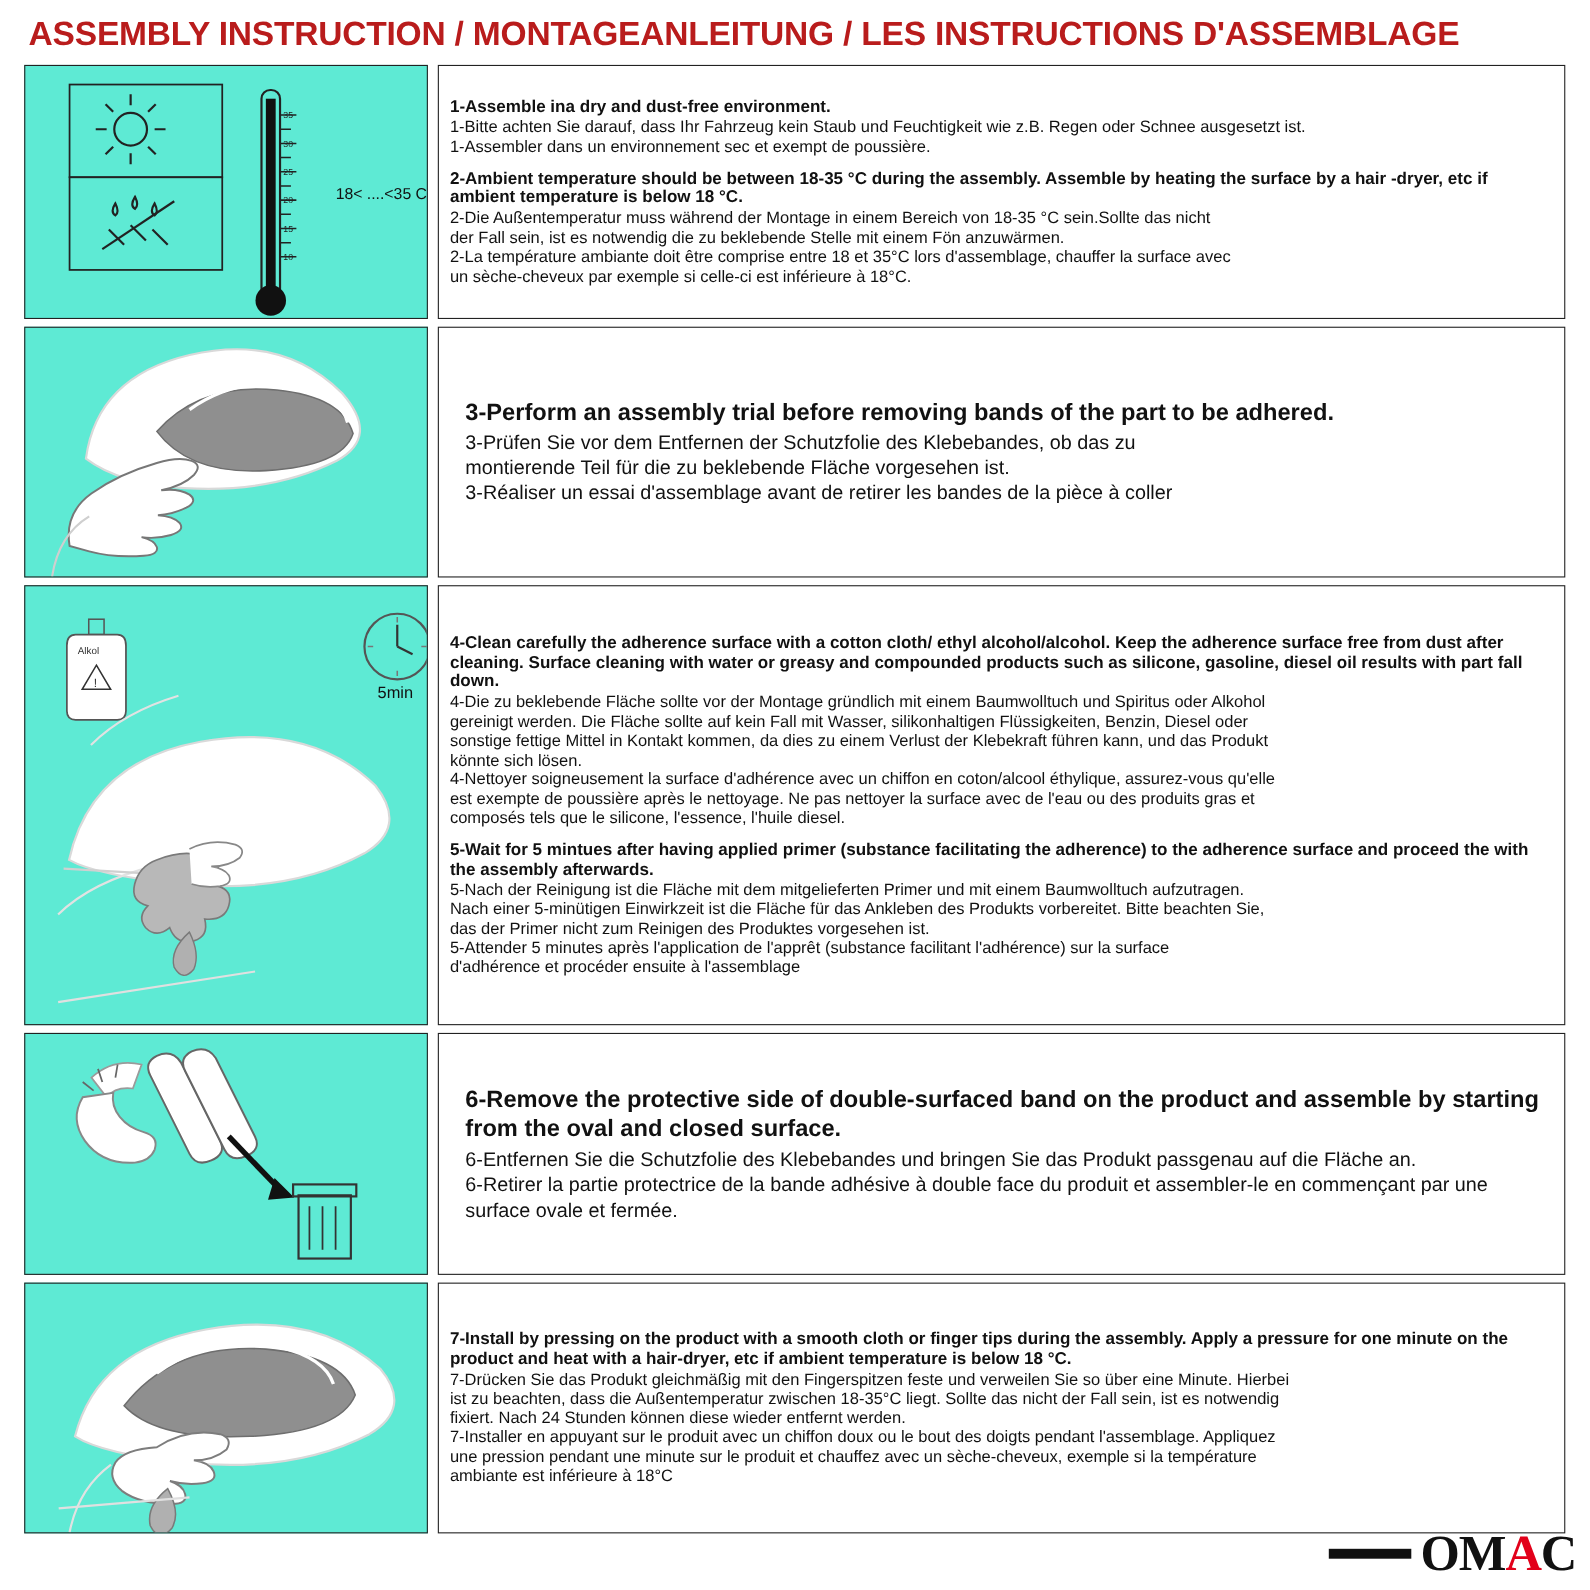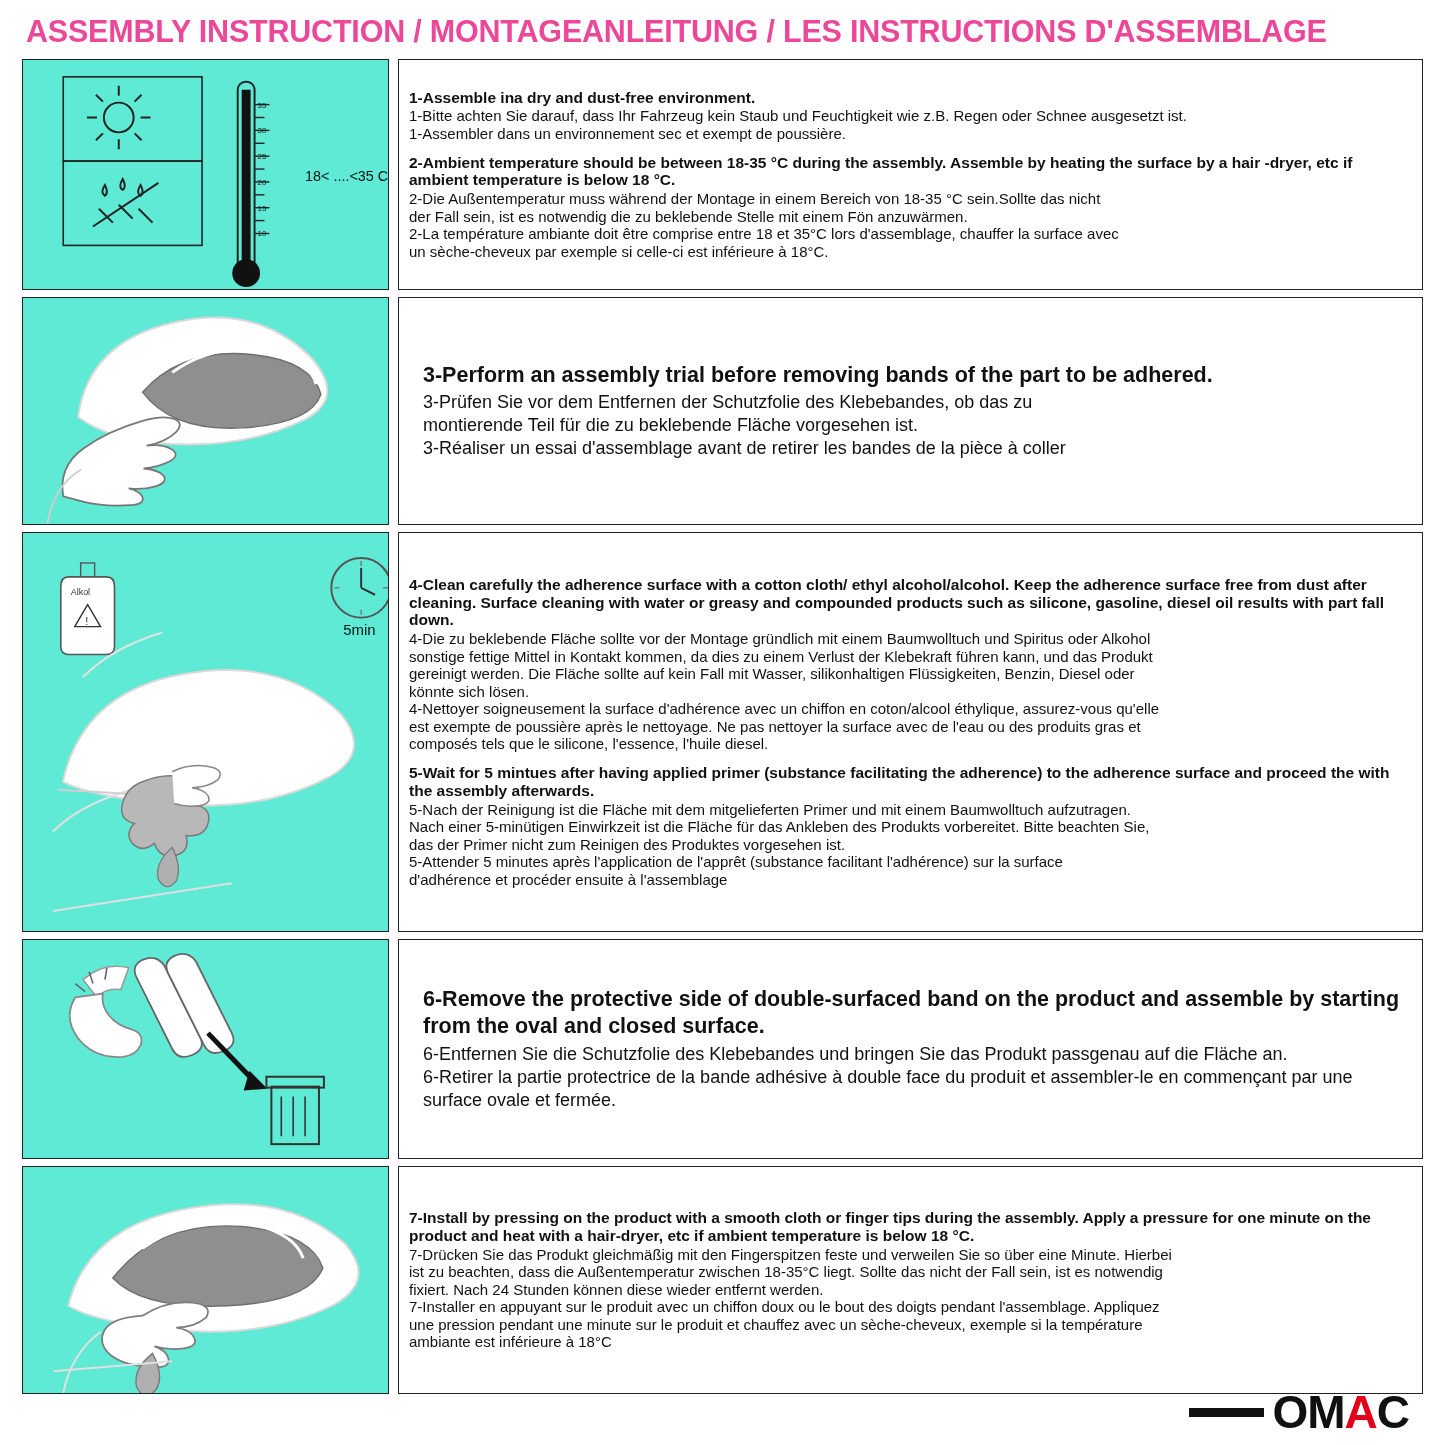--- a/index.html
+++ b/index.html
@@ -15,21 +15,21 @@
     overflow: hidden;
   }
   .page {
     position: relative;
     width: 1445px;
     height: 1445px;
     box-sizing: border-box;
     padding: 0 22px;
   }
   .title {
-    color: #ec4899;
+    color: #b91c1c;
     font-size: 30.5px;
     font-weight: bold;
     letter-spacing: -0.2px;
     padding: 14px 2px 10px 4px;
     white-space: nowrap;
   }
   .rows {
     display: flex;
     flex-direction: column;
     gap: 7px;
@@ -81,25 +81,26 @@
   .r1 .txt { display:flex; flex-direction: column; justify-content:center;}
   .r3 .txt { display:flex; flex-direction: column; justify-content:center;}
   .r5 .txt { display:flex; flex-direction: column; justify-content:center;}
 
   
   .svgbox { position: absolute; inset: 0; width: 100%; height: 100%; }
 
   
   .logo {
     position: absolute;
-    right: 36px;
+    right: 12px;
     bottom: 10px;
     display: flex;
     align-items: center;
     gap: 8px;
+    font-family: Liberation Serif, serif;
   }
   .logo-bar {
     width: 75px;
     height: 9px;
     background: #111;
   }
   .logo-text {
     font-size: 46px;
     font-weight: bold;
     letter-spacing: -1px;
@@ -240,22 +241,22 @@
           <path d="M150 240 q20 -10 42 -4 q10 4 4 12 q-10 8 -26 8 q12 2 16 8 q4 8 -8 10 q-14 2 -26 -2" fill="#ffffff" stroke="#888" stroke-width="1.6"></path>
 
           <path d="M150 316 q10 20 4 34 q-10 12 -18 -2 q-4 -16 14 -32 z" fill="#b0b0b0" stroke="#7a7a7a" stroke-width="1.3"></path>
           <line x1="30" y1="380" x2="210" y2="352" stroke="#e0e0e0" stroke-width="2"></line>
         </svg>
       </div>
       <div class="txt">
         <div class="blk">
           <p class="lead">4-Clean carefully the adherence surface with a cotton cloth/ ethyl alcohol/alcohol. Keep the adherence surface free from dust after cleaning. Surface cleaning with water or greasy and compounded products such as silicone, gasoline, diesel oil results with part fall down.</p>
           <p class="sub">4-Die zu beklebende Fläche sollte vor der Montage gründlich mit einem Baumwolltuch und Spiritus oder Alkohol</p>
+          <p class="sub">gereinigt werden. Die Fläche sollte auf kein Fall mit Wasser, silikonhaltigen Flüssigkeiten, Benzin, Diesel oder</p>
           <p class="sub">sonstige fettige Mittel in Kontakt kommen, da dies zu einem Verlust der Klebekraft führen kann, und das Produkt</p>
-          <p class="sub">gereinigt werden. Die Fläche sollte auf kein Fall mit Wasser, silikonhaltigen Flüssigkeiten, Benzin, Diesel oder</p>
           <p class="sub">könnte sich lösen.</p>
           <p class="sub">4-Nettoyer soigneusement la surface d'adhérence avec un chiffon en coton/alcool éthylique, assurez-vous qu'elle</p>
           <p class="sub">est exempte de poussière après le nettoyage. Ne pas nettoyer la surface avec de l'eau ou des produits gras et</p>
           <p class="sub">composés tels que le silicone, l'essence, l'huile diesel.</p>
         </div>
         <div class="blk">
           <p class="lead">5-Wait for 5 mintues after having applied primer (substance facilitating the adherence) to the adherence surface and proceed the with the assembly afterwards.</p>
           <p class="sub">5-Nach der Reinigung ist die Fläche mit dem mitgelieferten Primer und mit einem Baumwolltuch aufzutragen.</p>
           <p class="sub">Nach einer 5-minütigen Einwirkzeit ist die Fläche für das Ankleben des Produkts vorbereitet. Bitte beachten Sie,</p>
           <p class="sub">das der Primer nicht zum Reinigen des Produktes vorgesehen ist.</p>

